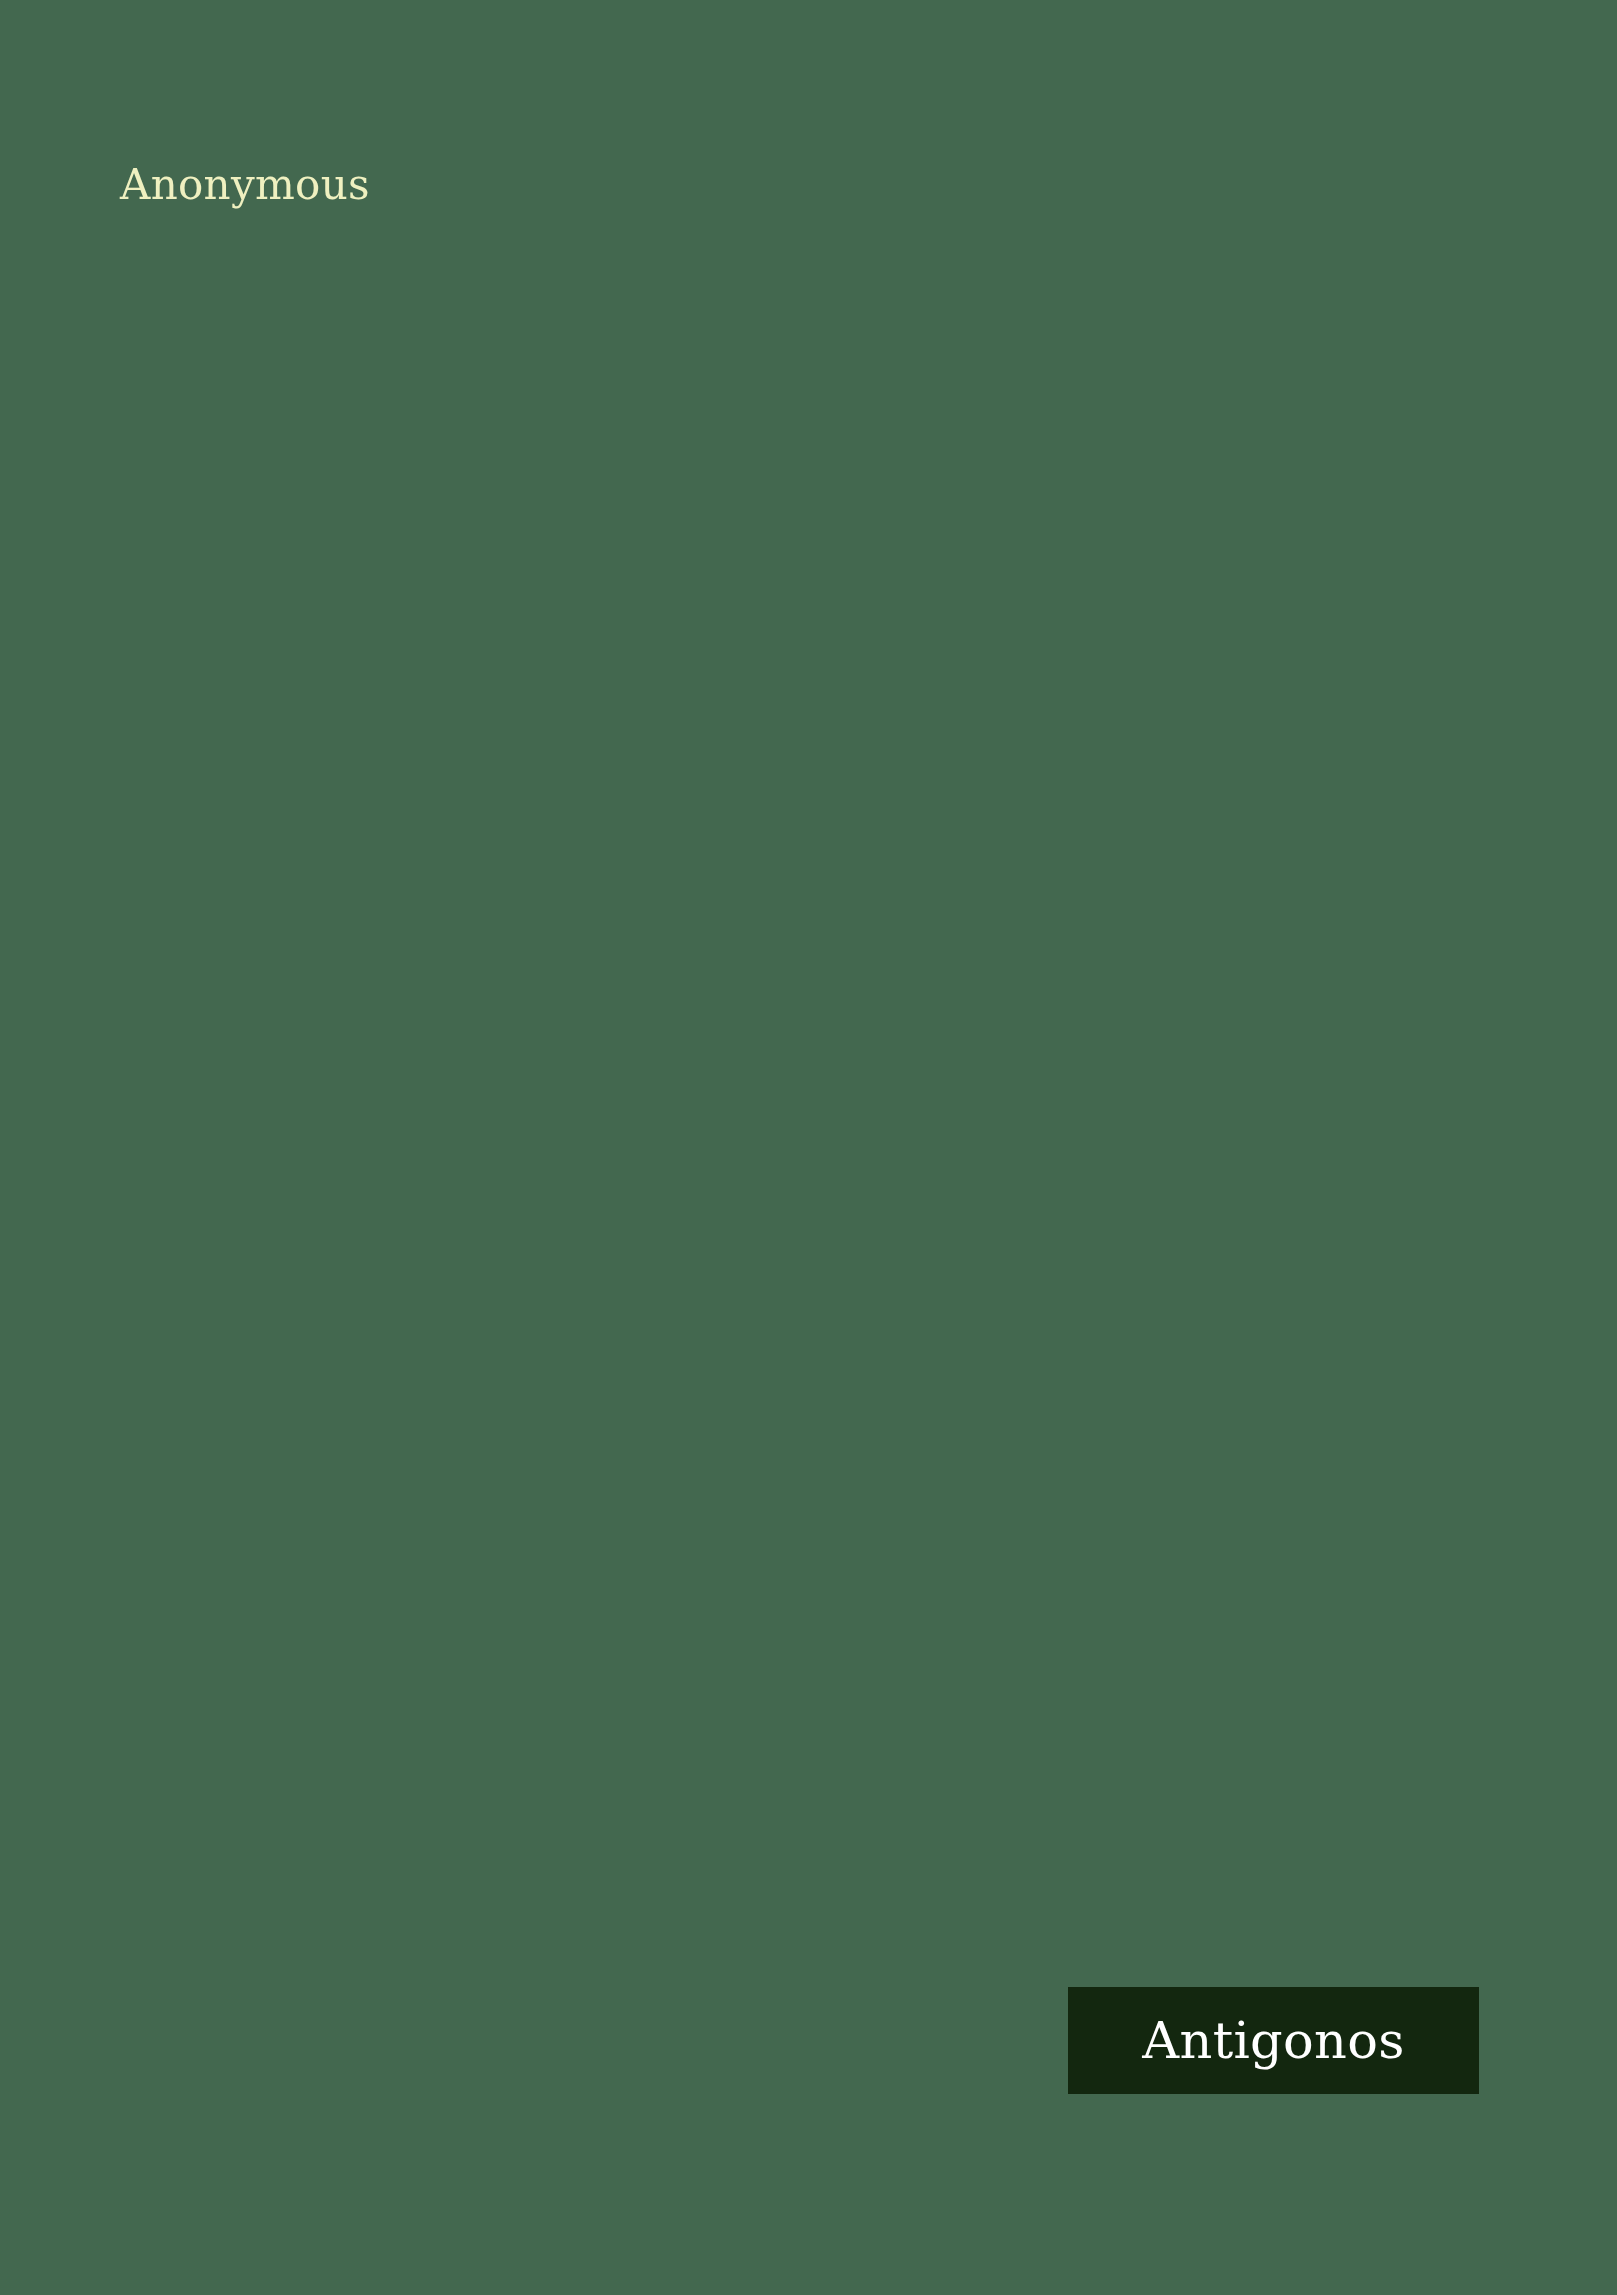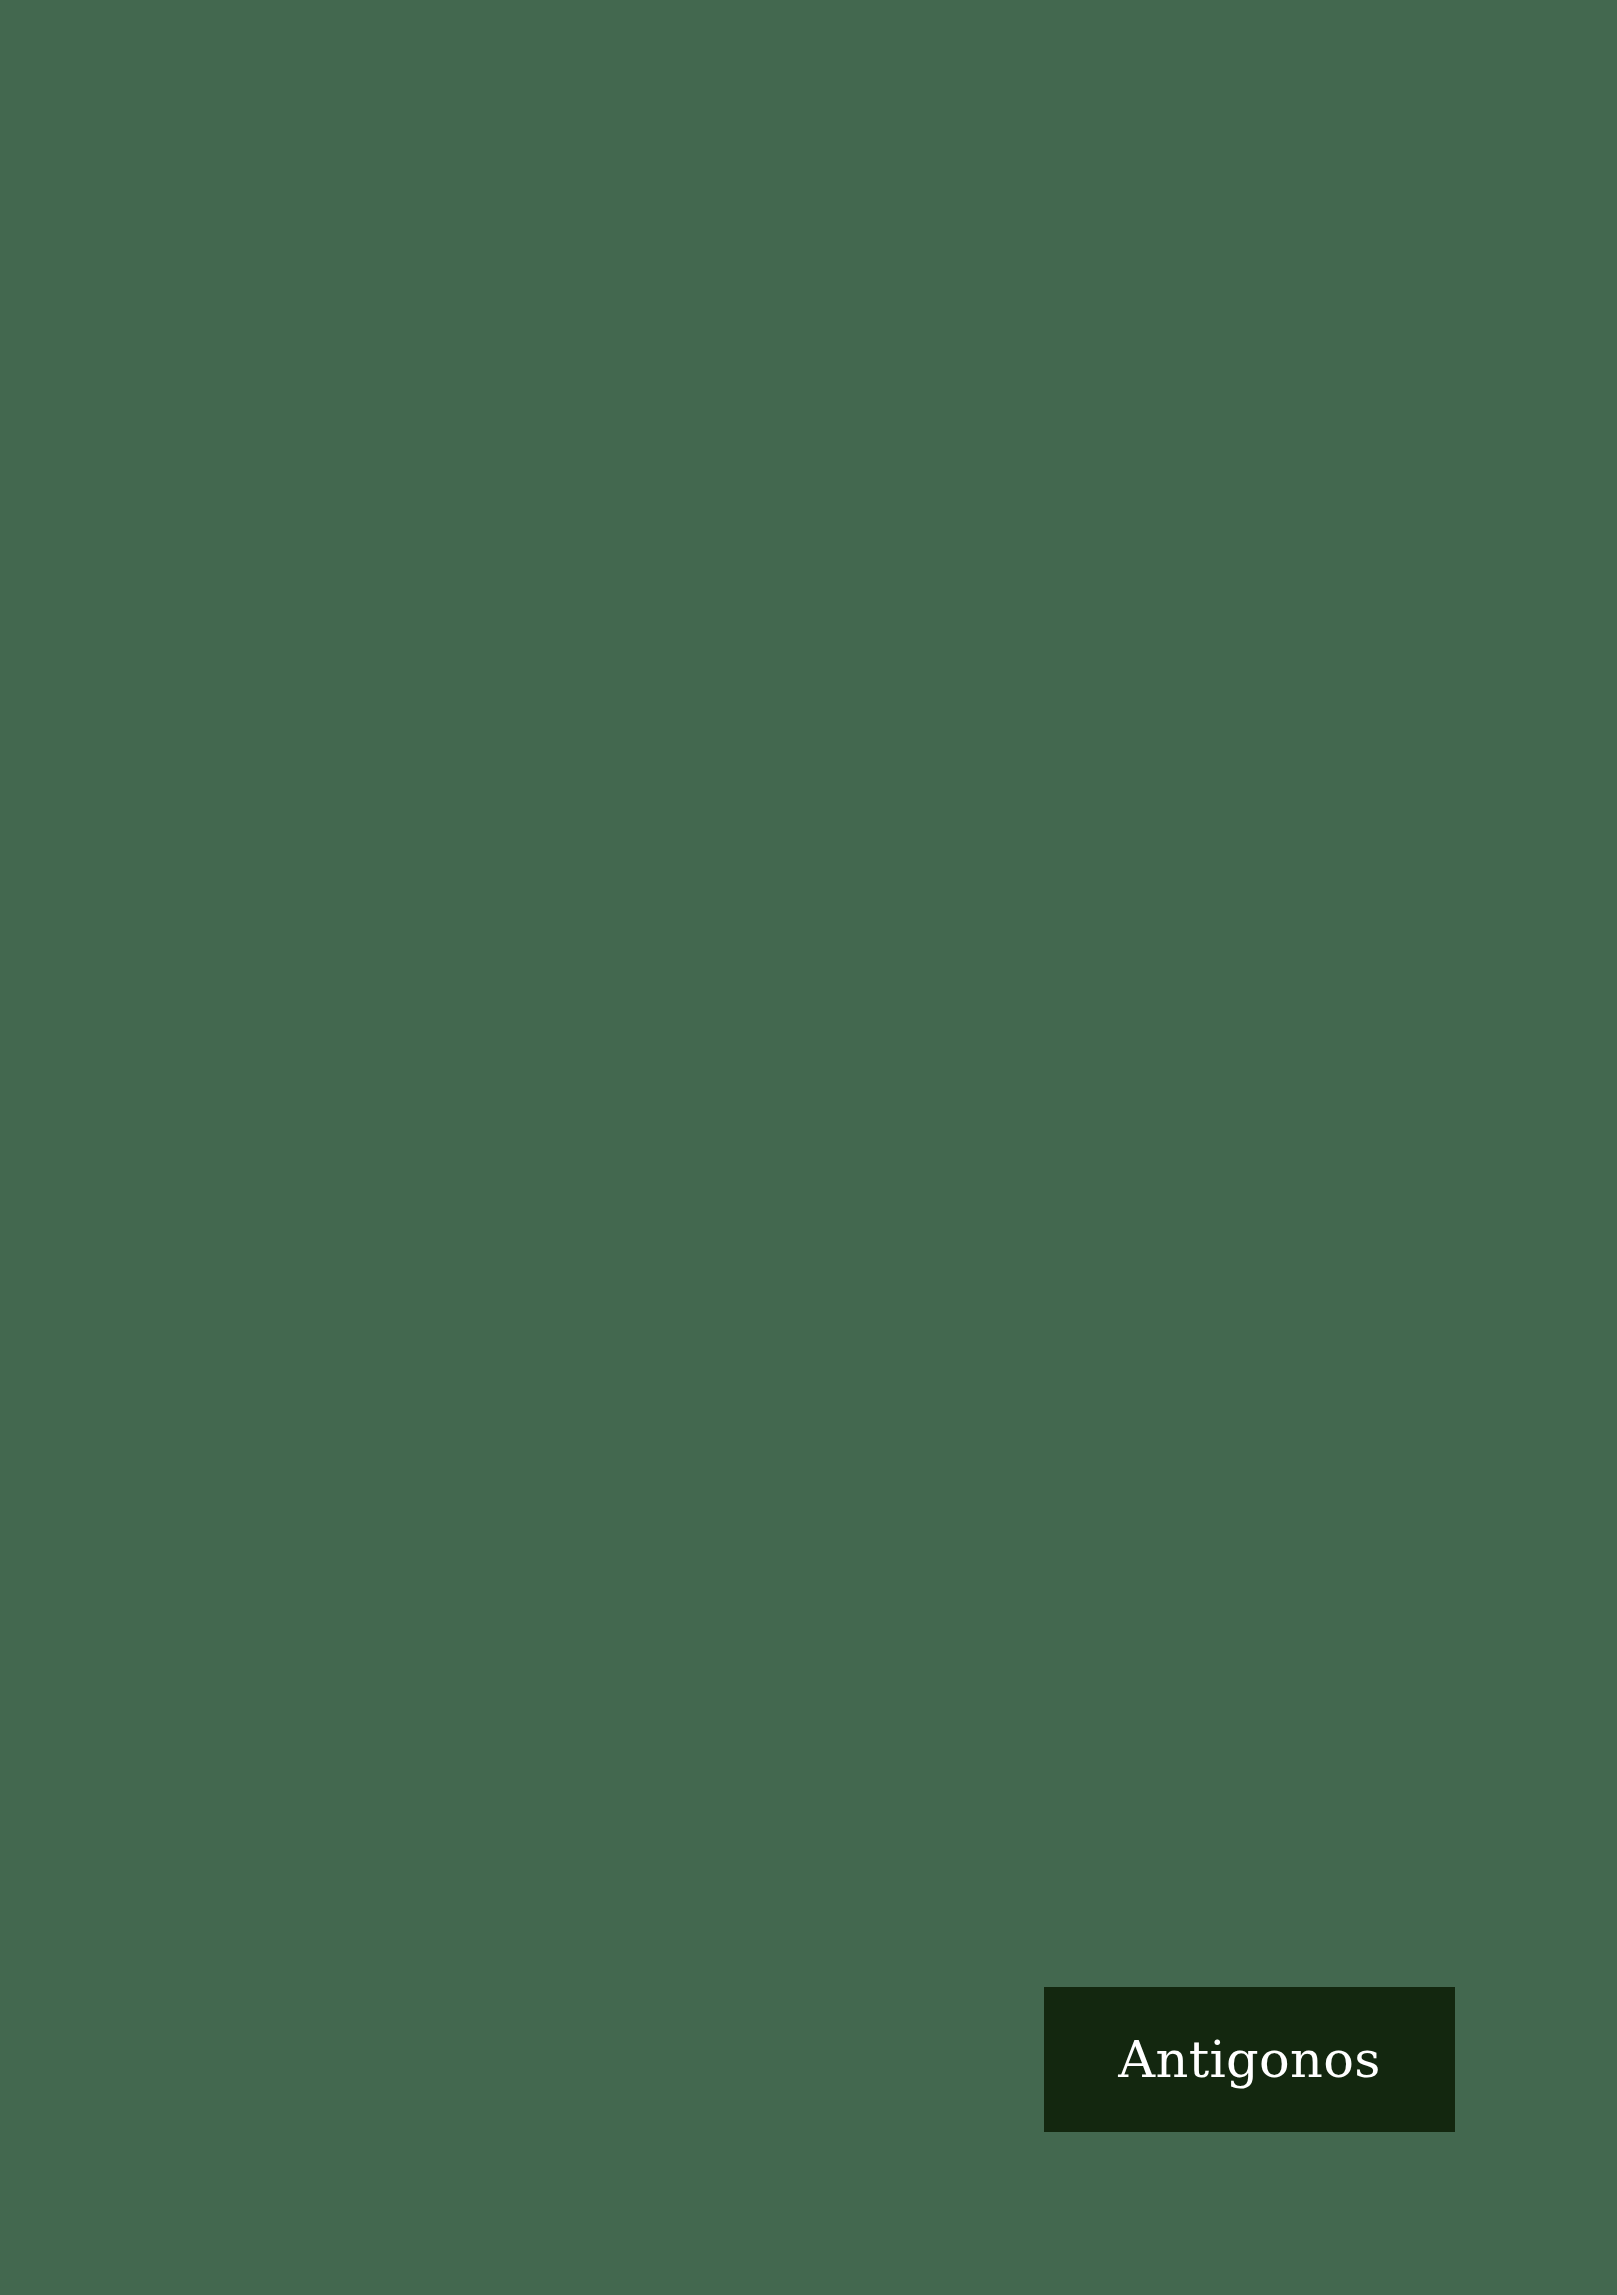--- a/index.html
+++ b/index.html
@@ -34,38 +34,39 @@
     font-family: "DejaVu Sans", sans-serif;
     font-size: 54px;
     font-weight: 700;
     line-height: 1.34;
     letter-spacing: -0.1px;
     margin: 0;
     max-width: 1348px;
   }
   .publisher-box {
     position: absolute;
-    left: 1044px;
+    left: 1068px;
     top: 1987px;
     width: 411px;
-    height: 145px;
+    height: 107px;
     background: #13270f;
     display: flex;
     align-items: center;
     justify-content: center;
   }
   .publisher-name {
     color: #ffffff;
     font-family: "DejaVu Serif", serif;
     font-size: 51px;
     font-weight: 400;
     letter-spacing: 0.3px;
   }
 </style>
 </head>
 <body>
 
 <div class="cover">
+  <div class="author">Anonymous</div>
   <div class="publisher-box">
     <span class="publisher-name">Antigonos</span>
   </div>
 </div>
 
 
 </body></html>

